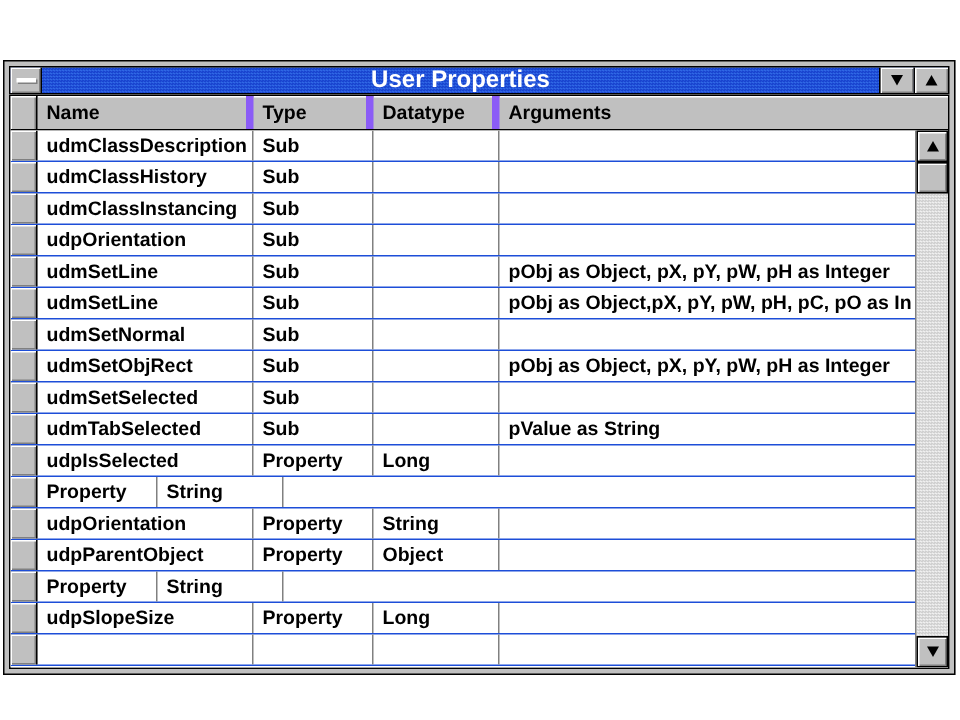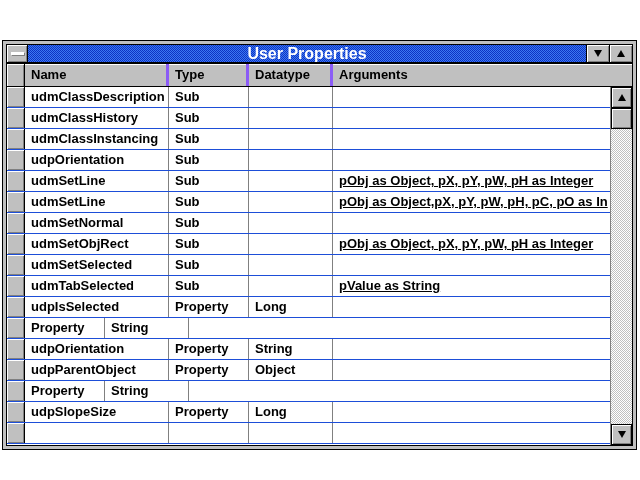--- a/index.html
+++ b/index.html
@@ -43,21 +43,21 @@
   .grid {
     flex:1; margin-top:0; background:#fff; border:1px solid #000;
     display:flex; flex-direction:column; overflow:hidden; position:relative;
   }
   .header-row {
     flex:0 0 23px; display:flex; background:#c0c0c0;
     border-bottom:1px solid #000; font-weight:bold; font-size:13px;
   }
   .hcell {
     line-height:22px; padding-left:6px; white-space:nowrap; overflow:hidden;
-    border-right:3px solid #8b5cf6;
+    border-right:5px solid #8b5cf6;
     box-shadow: inset 0 1px 0 #fff;
   }
   .hsel { flex:0 0 18px; padding:0; border-right:1px solid #000; box-shadow: inset 1px 1px 0 #fff, inset -1px 0 0 #808080; }
   .hname { flex:0 0 144px; }
   .htype { flex:0 0 80px; }
   .hdt   { flex:0 0 84px; }
   .hargs { flex:1; border-right:none; }
 
   .body-wrap { flex:1; position:relative; background:#fff; }
   .rows { position:absolute; left:0; top:0; bottom:0; right:22px; overflow:hidden; }
@@ -67,21 +67,21 @@
     line-height:20px; padding-left:6px; white-space:nowrap; overflow:hidden;
     border-right:1px solid #808080; color:#000;
   }
   .sel {
     flex:0 0 18px; padding:0; background:#c0c0c0; border-right:1px solid #000;
     box-shadow: inset 1px 1px 0 #fff, inset -1px -1px 0 #808080;
   }
   .c-name { flex:0 0 144px; }
   .c-type { flex:0 0 80px; }
   .c-dt   { flex:0 0 84px; }
-  .c-args { flex:1; border-right:none;text-decoration:underline; }
+  .c-args { flex:1; border-right:none; }
 
   
   .vscroll {
     position:absolute; right:0; top:0; bottom:0; width:22px;
     border-left:1px solid #808080;
     background: conic-gradient(#fff 0 25%, #c0c0c0 0 50%, #fff 0 75%, #c0c0c0 0) 0 0/2px 2px;
   }
   .sbtn {
     position:absolute; left:0; width:21px; height:21px; background:#c0c0c0;
     border:1px solid #000; display:flex; align-items:center; justify-content:center;

